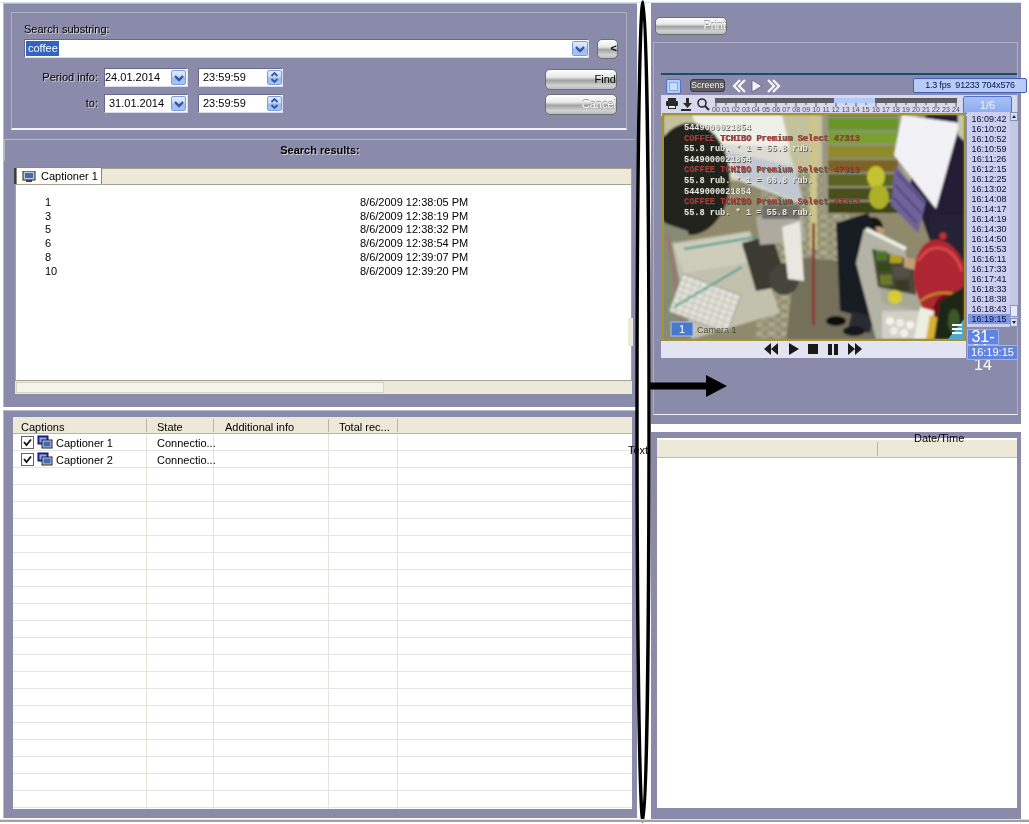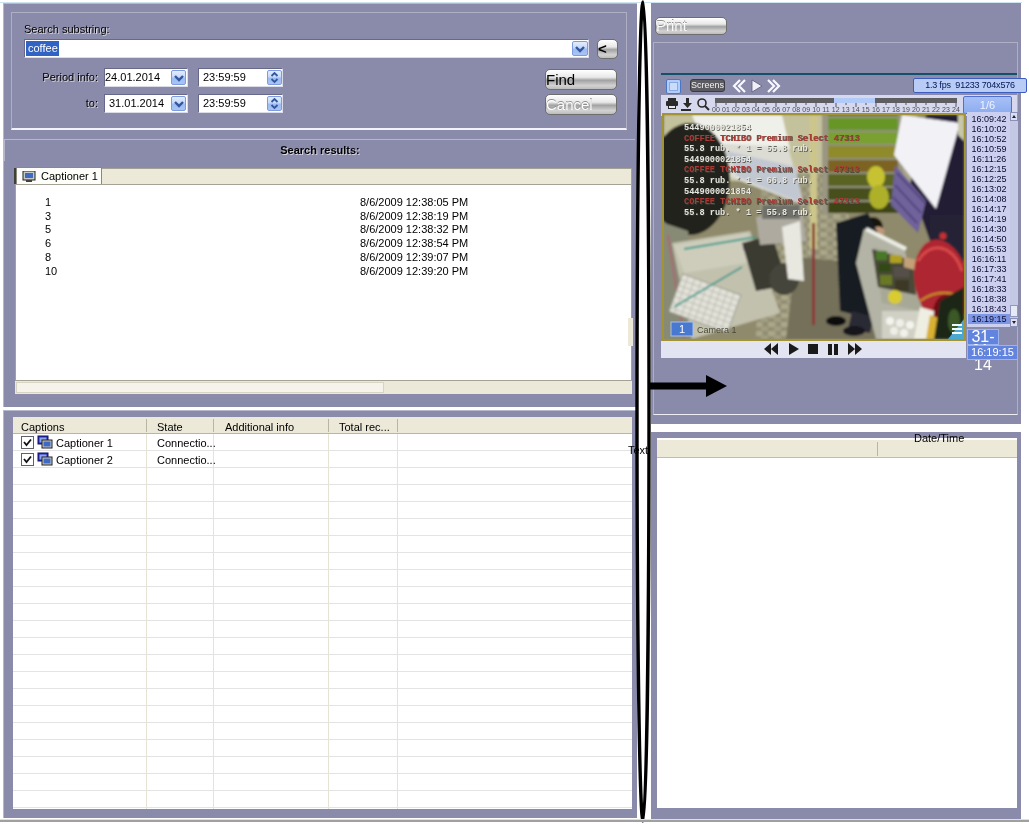--- a/index.html
+++ b/index.html
@@ -1,21 +1,21 @@
 <!DOCTYPE html>
 <html><head>
 <meta charset="utf-8">
 <style>
 * { margin:0; padding:0; box-sizing:border-box; }
 html,body { width:1029px; height:824px; background:#ffffff; font-family:"Liberation Sans", sans-serif; overflow:hidden; }
 .abs { position:absolute; }
 #page { position:relative; width:1029px; height:824px; background:#fff; }
 .purple { background:#8a8aaa; }
 .emboss { color:#000; text-shadow:1px 1px 0 #d5d5e2; font-size:11px; }
-.btn { background:linear-gradient(to bottom,#ffffff 0%,#e8e8e8 38%,#a2a2a2 54%,#d2d2d2 82%,#bcbcbc 100%); border:1px solid #6e6e6e; border-radius:5px; font-size:15px; text-align:left; box-shadow:inset 0 1px 0 #ffffff; }
+.btn { background:linear-gradient(to bottom,#ffffff 0%,#e8e8e8 38%,#a2a2a2 54%,#d2d2d2 82%,#bcbcbc 100%); border:1px solid #6e6e6e; border-radius:5px; font-size:11px; text-align:right; box-shadow:inset 0 1px 0 #ffffff; }
 .sunken { border-top:1px solid #68688a; border-left:1px solid #68688a; border-bottom:1px solid #dcdce8; border-right:1px solid #dcdce8; background:#fff; }
 .ddbtn { background:linear-gradient(to bottom,#e2edfd 0%,#c6d9fb 45%,#9cbcf4 55%,#aac4f2 100%); border:1px solid #7e9be0; border-radius:2px; }
 .f11 { font-size:11px; }
 </style>
 </head>
 <body>
 <div id="page">
   <div class="abs" style="left:0;top:0;width:1029px;height:3px;background:#fff;"></div>
   <div class="abs" style="left:0;top:2px;width:1022px;height:1px;background:#cfe4ef;"></div>
 

